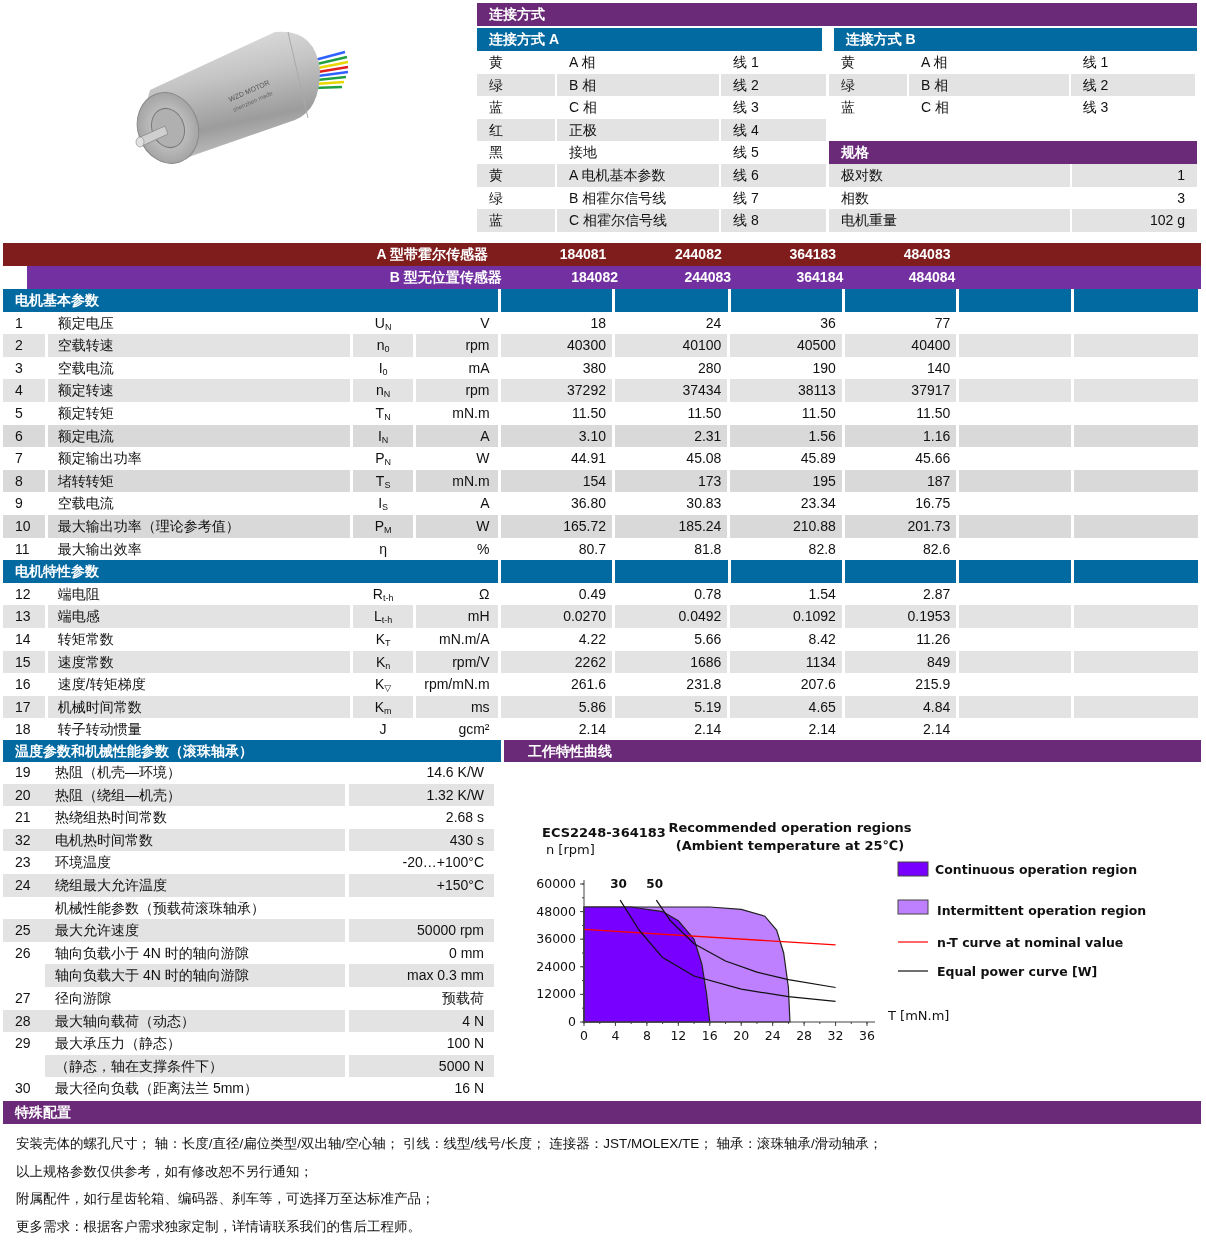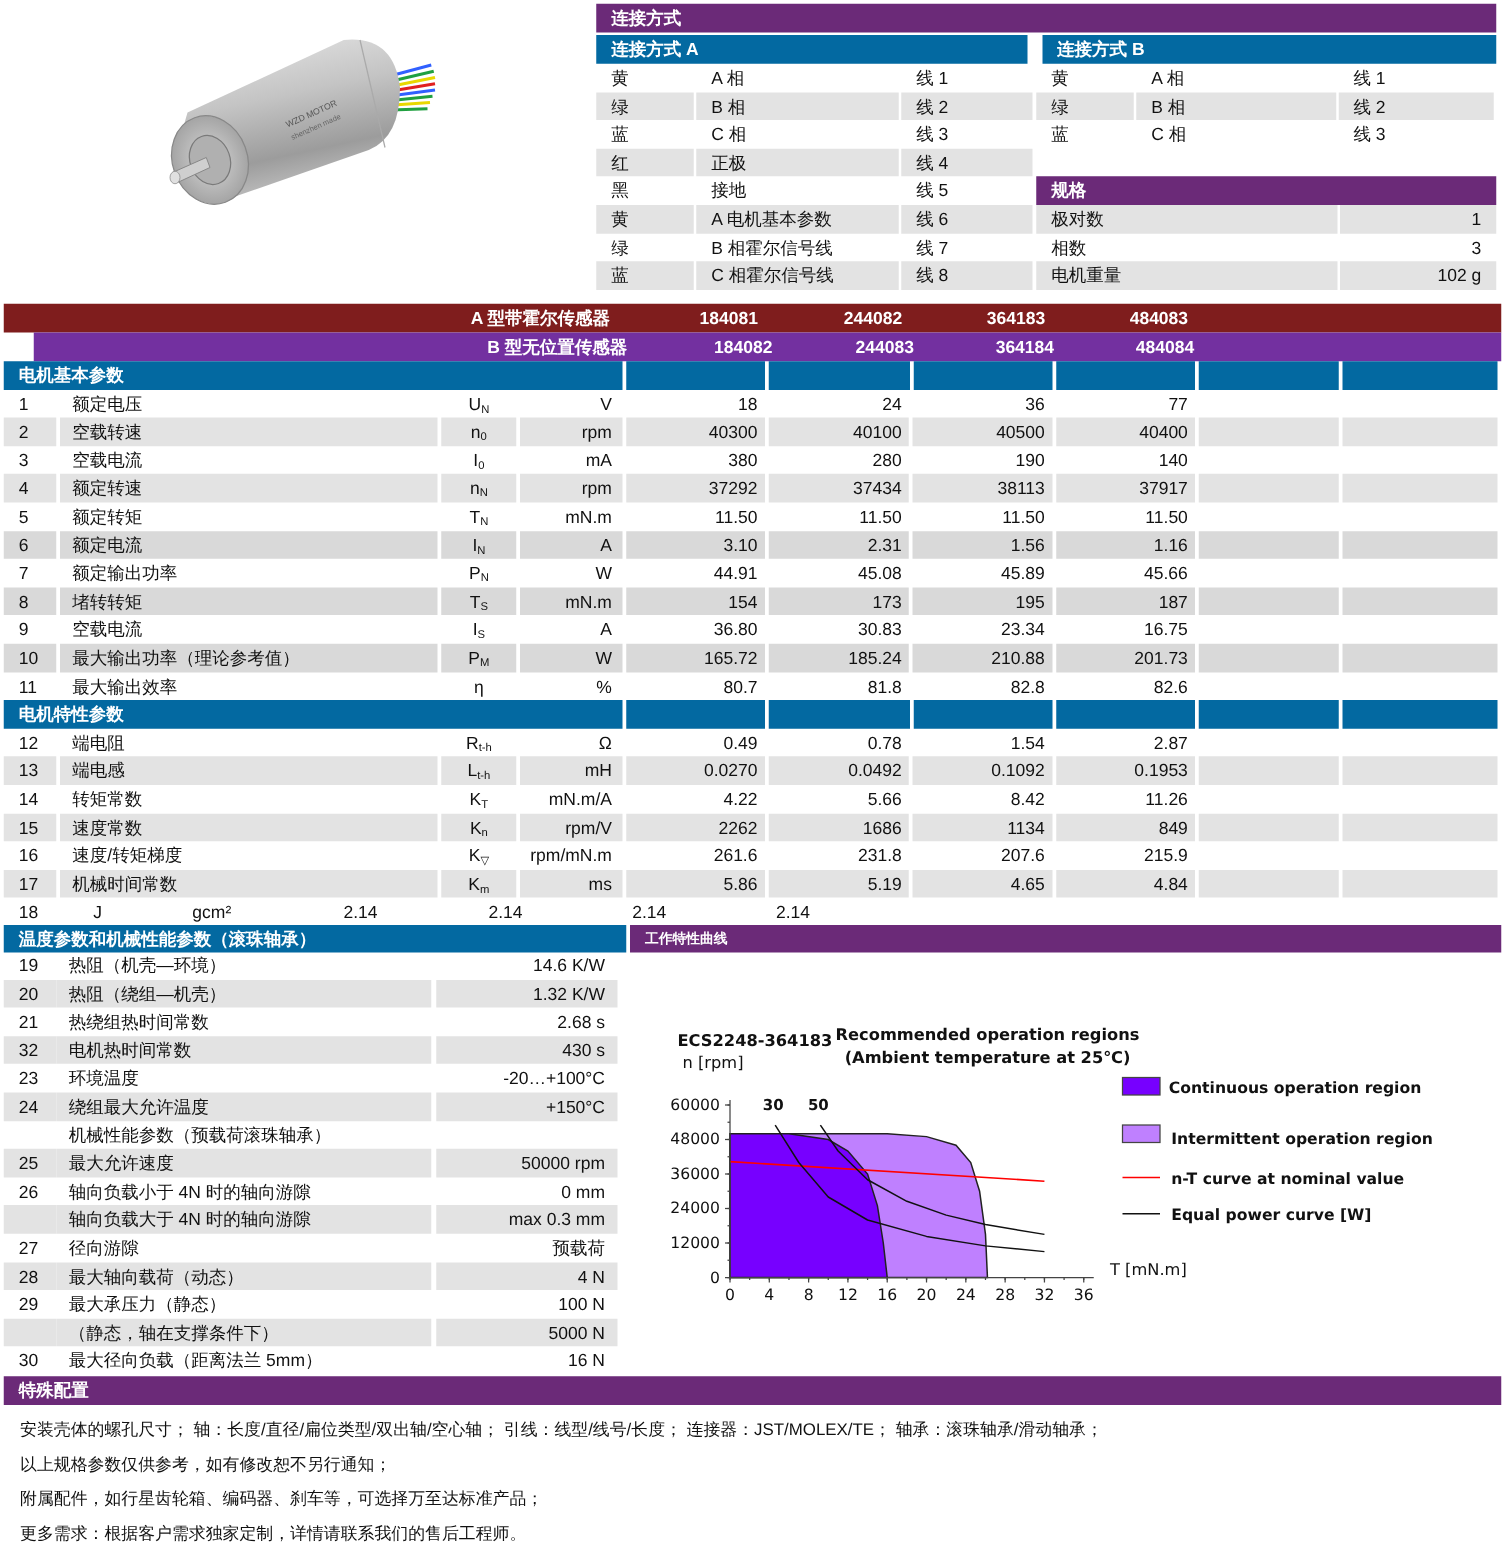--- a/index.html
+++ b/index.html
@@ -40,26 +40,26 @@
   .mhead { display: flex; height: 23px; line-height: 23px; font-size: 14px; }
   .mhead > div { margin-right: 3px; }
   .mhead .label { width: 498px; text-align: right; padding-right: 10px; }
   .sec { display: flex; height: 22.6px; line-height: 22.6px; }
   .sec > div { margin-right: 3px; }
   .sec .label { width: 498px; padding-left: 12px; font-size: 14px; }
   sub.s { font-size: 9px; vertical-align: -2px; }
 
   
   #thermal { left: 3px; top: 761px; width: 498px; }
-  .trow { display: flex; height: 22.6px; line-height: 22.6px; font-size: 14px; }
+  .trow { display: flex; height: 22.6px; line-height: 22.6px; font-size: 14px; align-items: center; }
   .trow .c-no { width: 42px; }
   .trow .t-name { width: 300px; padding-left: 10px; }
   .trow .t-val { width: 145px; margin-left: 4px; text-align: right; padding-right: 10px; }
 
-  #curvehdr { left: 504px; top: 740px; width: 697px; height: 22px; line-height: 22px; padding-left: 12px; font-size: 11px; }
+  #curvehdr { left: 504px; top: 740px; width: 697px; height: 22px; line-height: 22px; padding-left: 24px; font-size: 14px; }
 
   
   #chart { left: 520px; top: 810px; width: 660px; height: 240px; }
 
   
   #special { left: 3px; top: 1101px; width: 1198px; height: 23px; line-height: 23px; padding-left: 12px; font-size: 14px; }
   #notes { left: 16px; top: 1130px; font-size: 13.5px; }
   #notes p { height: 27.5px; line-height: 27.5px; }
 </style>
 </head>
@@ -426,20 +426,21 @@
         <div class="c-unit grey">ms</div>
         <div class="c-val grey">5.86</div>
         <div class="c-val w grey">5.19</div>
         <div class="c-val grey">4.65</div>
         <div class="c-val grey">4.84</div>
         <div class="c-empty grey"></div>
         <div class="c-empty2 grey nolead"></div>
       </div>
       <div class="mrow">
         <div class="c-no ">18</div>
+        <div class="c-name ">转子转动惯量</div>
         <div class="c-sym "><span>J</span><sub class="s"></sub></div>
         <div class="c-unit ">gcm²</div>
         <div class="c-val ">2.14</div>
         <div class="c-val w ">2.14</div>
         <div class="c-val ">2.14</div>
         <div class="c-val ">2.14</div>
         <div class="c-empty "></div>
         <div class="c-empty2  nolead"></div>
       </div>
     </div>

